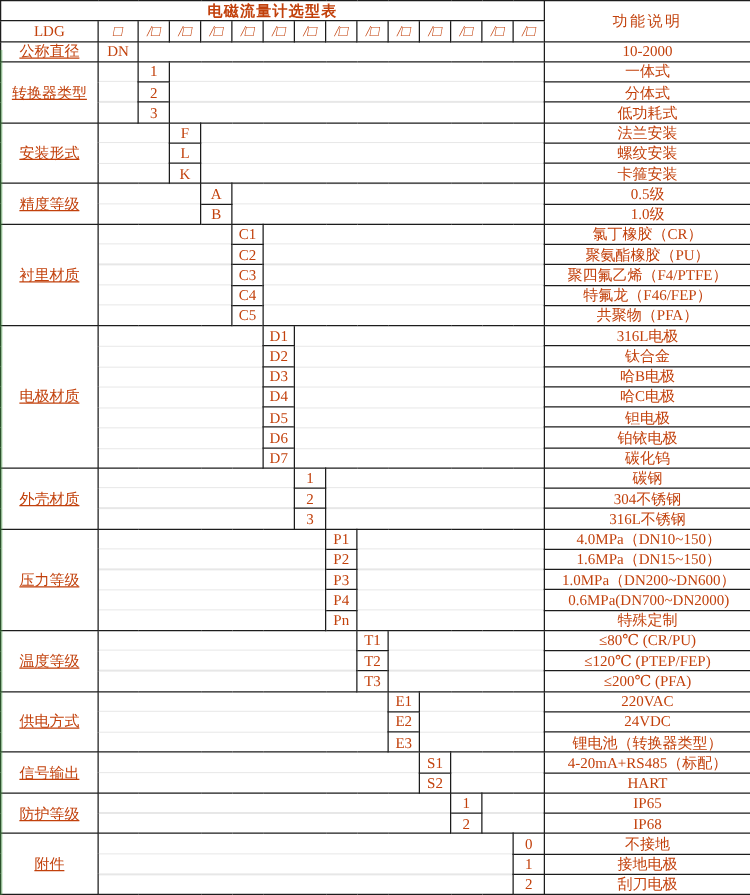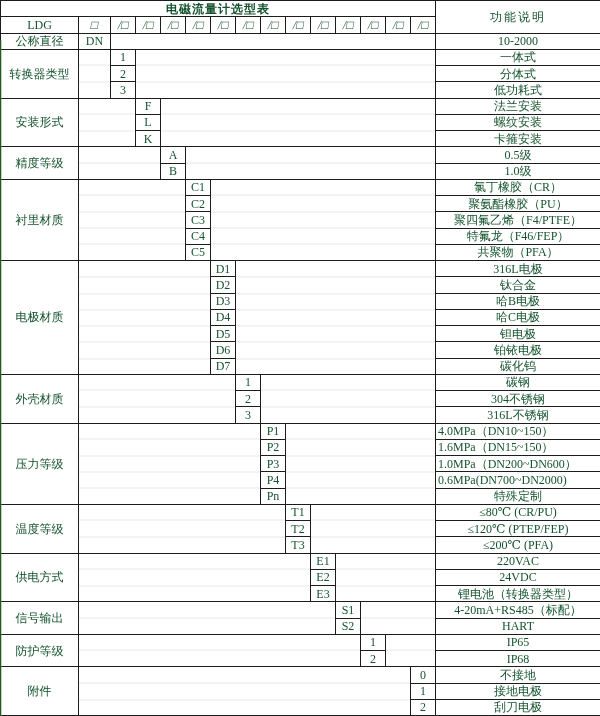--- a/index.html
+++ b/index.html
@@ -1,45 +1,45 @@
 <!DOCTYPE html>
 <html><head>
 <meta charset="utf-8">
 <style>
   html,body{margin:0;padding:0;background:#fff;}
   #sheet{
     position:relative;
     width:600px;height:716px;
     font-family:"Liberation Serif","DejaVu Serif",serif;
-    color:#14532d;
+    color:#c2410c;
     background:#fff;
   }
   table.sel{
     width:600px;height:716px;
     border-collapse:collapse;
     table-layout:fixed;
   }
   table.sel td{
     border:1px solid #1c1c1c;
     padding:0;
     font-size:12px;
     line-height:1;
     text-align:center;
     vertical-align:middle;
     overflow:hidden;
     white-space:nowrap;
   }
   tr{height:16px;}
   td.title{font-weight:bold;font-size:13px;letter-spacing:1px;}
   td.rhead{font-weight:normal;font-size:13px;letter-spacing:2px;}
-  td.cat{font-size:12px;}
+  td.cat{font-size:12px;text-decoration:underline;}
   td.code{font-size:11px;font-family:"Liberation Serif","DejaVu Serif",serif;}
   td.ldg{text-align:left;padding-left:9px;font-size:12px;margin-top:38px;}
   td.desc{font-size:12px;margin-top:20px;}
-  td.desc.left{text-align:left;padding-left:2px;font-family:Liberation Serif, serif;}
+  td.desc.left{text-align:center;padding-left:2px;font-family:Liberation Serif, serif;}
   td.ghost{
     background:repeating-linear-gradient(to bottom,
       rgba(0,0,0,0) 0px, rgba(0,0,0,0) 15.3px,
       #e7e7e7 15.3px, #e7e7e7 16.3px);
   }
   .box{display:inline-block;transform:skewX(-10deg);}
   #green-edge{
     position:absolute;left:0;top:40px;width:2px;height:676px;
     background:rgba(70,165,70,0.40);
     pointer-events:none;

